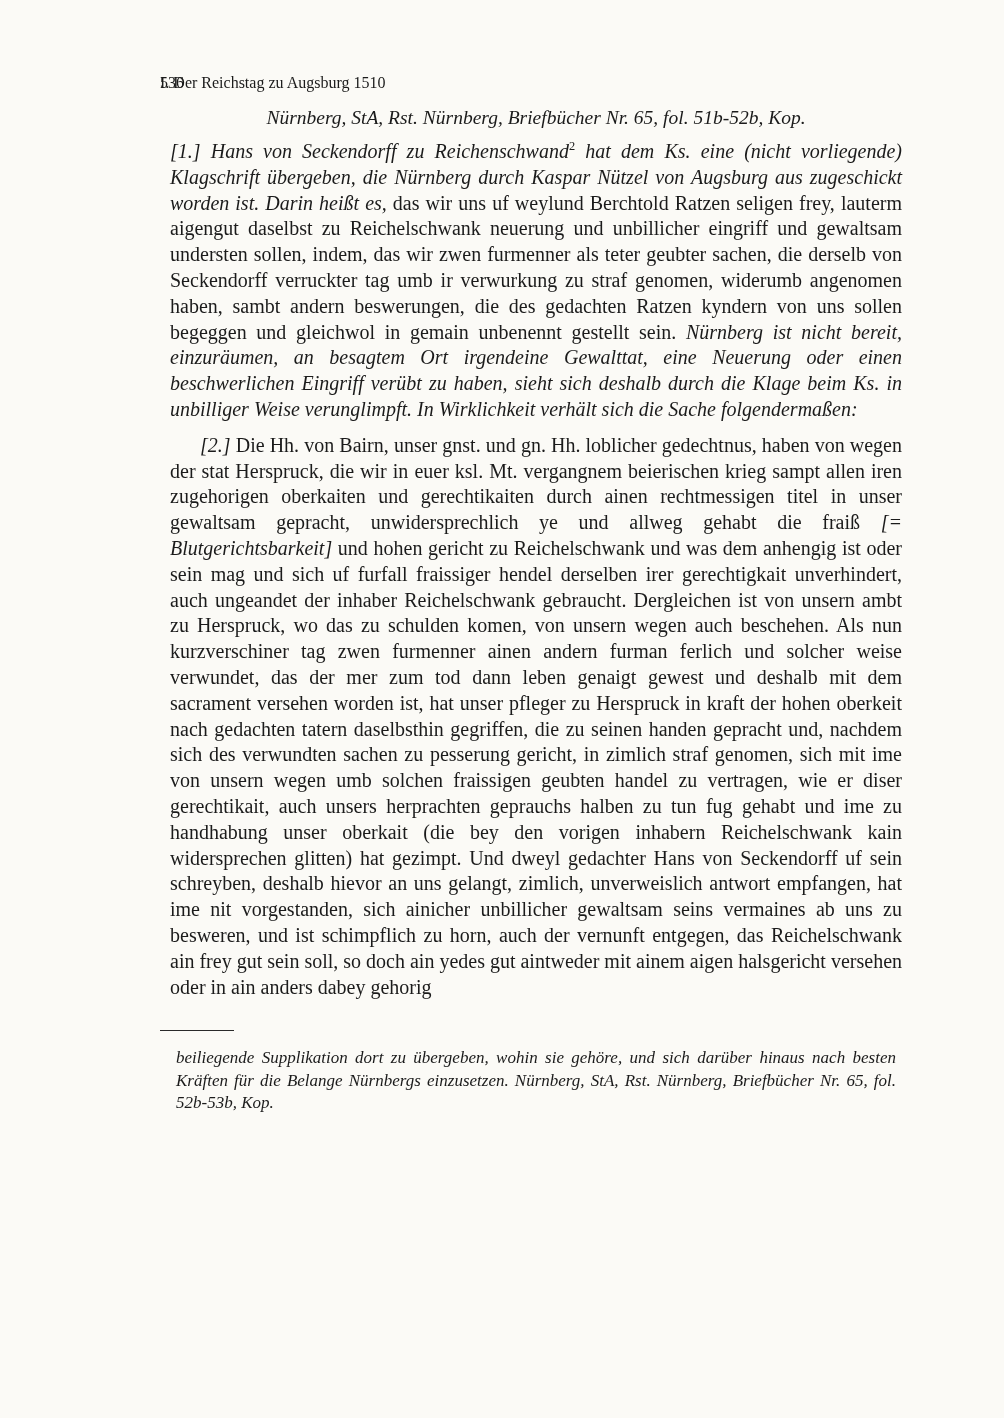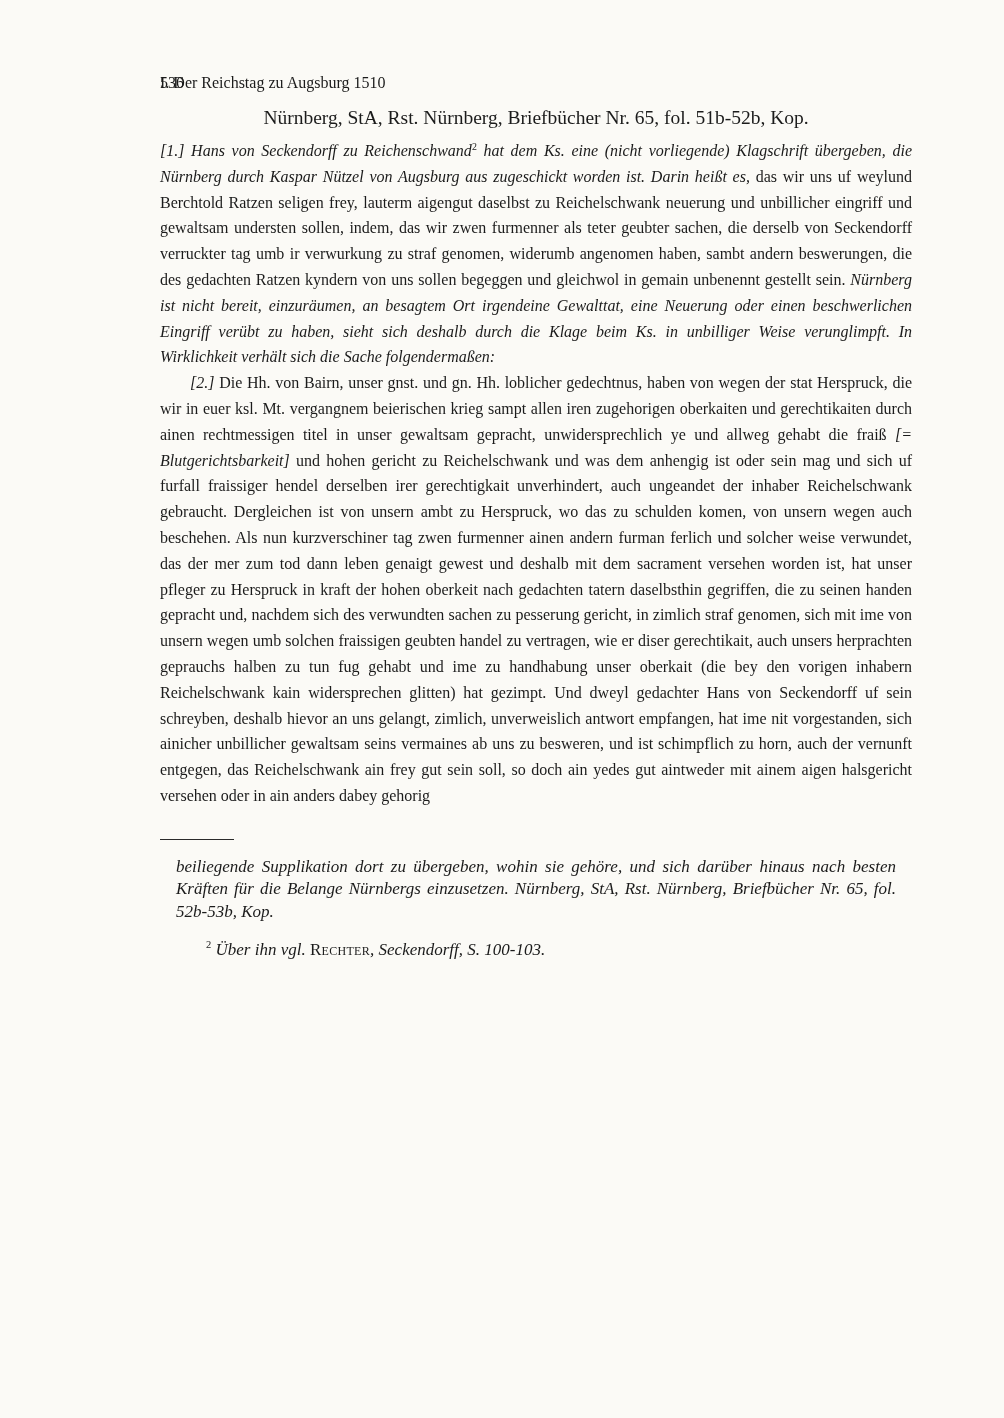--- a/index.html
+++ b/index.html
@@ -20,25 +20,26 @@
   .running-head {
     position: relative;
     font-size: 16px;
     margin-bottom: 15px;
   }
   .page-number { position: absolute; left: 0; top: 0; }
   .header-title { display: block; }
   .source-line {
     margin: 0 0 9px 0;
     text-align: center;
+    font-style: italic;
     font-size: 19.5px;
   }
   .body-text p {
-    margin: 0;
-    font-size: 16px;
+    margin: 10px;
+    font-size: 20px;
     line-height: 25.8px;
     text-align: justify;
     hyphens: auto;
     -webkit-hyphens: auto;
   }
   .para2 { text-indent: 30px; }
   .italic { font-style: italic; }
   sup.fn-ref {
     font-size: 0.62em;
     vertical-align: super;
@@ -77,16 +78,15 @@
 
   <div class="body-text">
     <p class="para1"><span class="italic">[1.] Hans von Seckendorff zu Reichenschwand</span><sup class="fn-ref">2</sup><span class="italic"> hat dem Ks. eine (nicht vorliegende) Klagschrift übergeben, die Nürnberg durch Kaspar Nützel von Augsburg aus zugeschickt worden ist. Darin heißt es,</span><span> das wir uns uf weylund Berchtold Ratzen seligen frey, lauterm aigengut daselbst zu Reichelschwank neuerung und unbillicher eingriff und gewaltsam understen sollen, indem, das wir zwen furmenner als teter geubter sachen, die derselb von Seckendorff verruckter tag umb ir verwurkung zu straf genomen, widerumb angenomen haben, sambt andern beswerungen, die des gedachten Ratzen kyndern von uns sollen begeggen und gleichwol in gemain unbenennt gestellt sein.</span><span class="italic"> Nürnberg ist nicht bereit, einzuräumen, an besagtem Ort irgendeine Gewalttat, eine Neuerung oder einen beschwerlichen Eingriff verübt zu haben, sieht sich deshalb durch die Klage beim Ks. in unbilliger Weise verunglimpft. In Wirklichkeit verhält sich die Sache folgendermaßen:</span></p>
 
     <p class="para2"><span class="italic">[2.]</span><span> Die Hh. von Bairn, unser gnst. und gn. Hh. loblicher gedechtnus, haben von wegen der stat Herspruck, die wir in euer ksl. Mt. vergangnem beierischen krieg sampt allen iren zugehorigen oberkaiten und gerechtikaiten durch ainen rechtmessigen titel in unser gewaltsam gepracht, unwidersprechlich ye und allweg gehabt die fraiß </span><span class="italic">[= Blutgerichtsbarkeit]</span><span> und hohen gericht zu Reichelschwank und was dem anhengig ist oder sein mag und sich uf furfall fraissiger hendel derselben irer gerechtigkait unverhindert, auch ungeandet der inhaber Reichelschwank gebraucht. Dergleichen ist von unsern ambt zu Herspruck, wo das zu schulden komen, von unsern wegen auch beschehen. Als nun kurzverschiner tag zwen furmenner ainen andern furman ferlich und solcher weise verwundet, das der mer zum tod dann leben genaigt gewest und deshalb mit dem sacrament versehen worden ist, hat unser pfleger zu Herspruck in kraft der hohen oberkeit nach gedachten tatern daselbsthin gegriffen, die zu seinen handen gepracht und, nachdem sich des verwundten sachen zu pesserung gericht, in zimlich straf genomen, sich mit ime von unsern wegen umb solchen fraissigen geubten handel zu vertragen, wie er diser gerechtikait, auch unsers herprachten geprauchs halben zu tun fug gehabt und ime zu handhabung unser oberkait (die bey den vorigen inhabern Reichelschwank kain widersprechen glitten) hat gezimpt. Und dweyl gedachter Hans von Seckendorff uf sein schreyben, deshalb hievor an uns gelangt, zimlich, unverweislich antwort empfangen, hat ime nit vorgestanden, sich ainicher unbillicher gewaltsam seins vermaines ab uns zu besweren, und ist schimpflich zu horn, auch der vernunft entgegen, das Reichelschwank ain frey gut sein soll, so doch ain yedes gut aintweder mit ainem aigen halsgericht versehen oder in ain anders dabey gehorig</span></p>
   </div>
 
   <div class="footnote-section">
     <hr class="footnote-rule">
     <p class="footnote italic">beiliegende Supplikation dort zu übergeben, wohin sie gehöre, und sich darüber hinaus nach besten Kräften für die Belange Nürnbergs einzusetzen. Nürnberg, StA, Rst. Nürnberg, Briefbücher Nr. 65, fol. 52b-53b, Kop.</p>
-    <p class="footnote footnote-note2"><sup class="fn-ref">2</sup> <span class="italic">Über ihn vgl. </span><span class="smallcaps">Rechter</span><span class="italic">, Seckendorff, S. 100-103.</span></p>
   </div>
 
 </div>
 
 </body></html>

